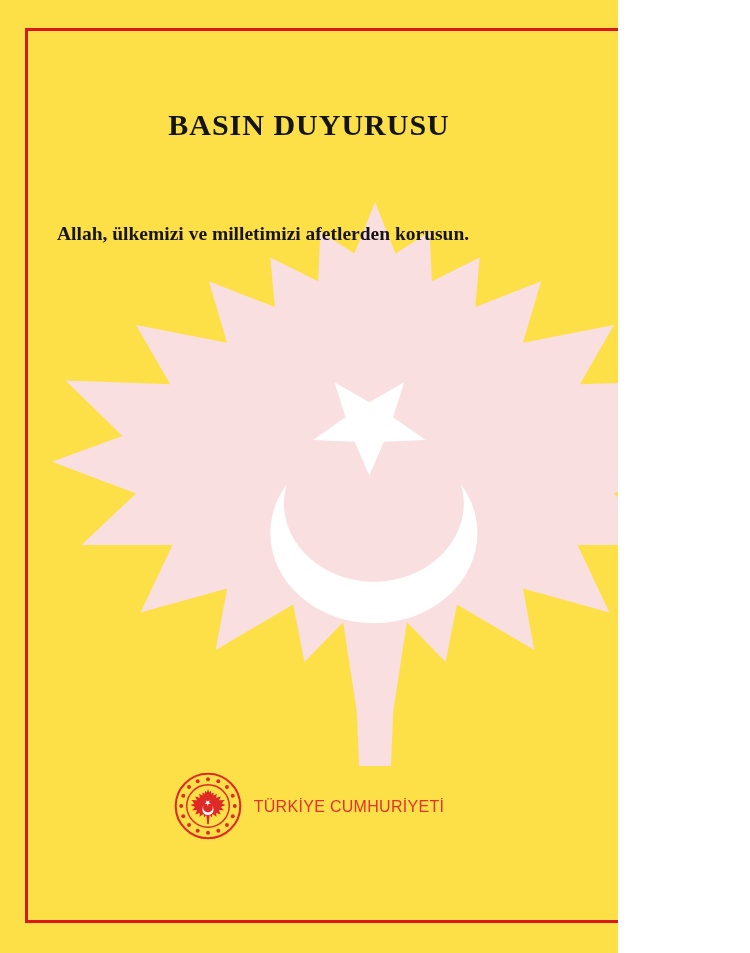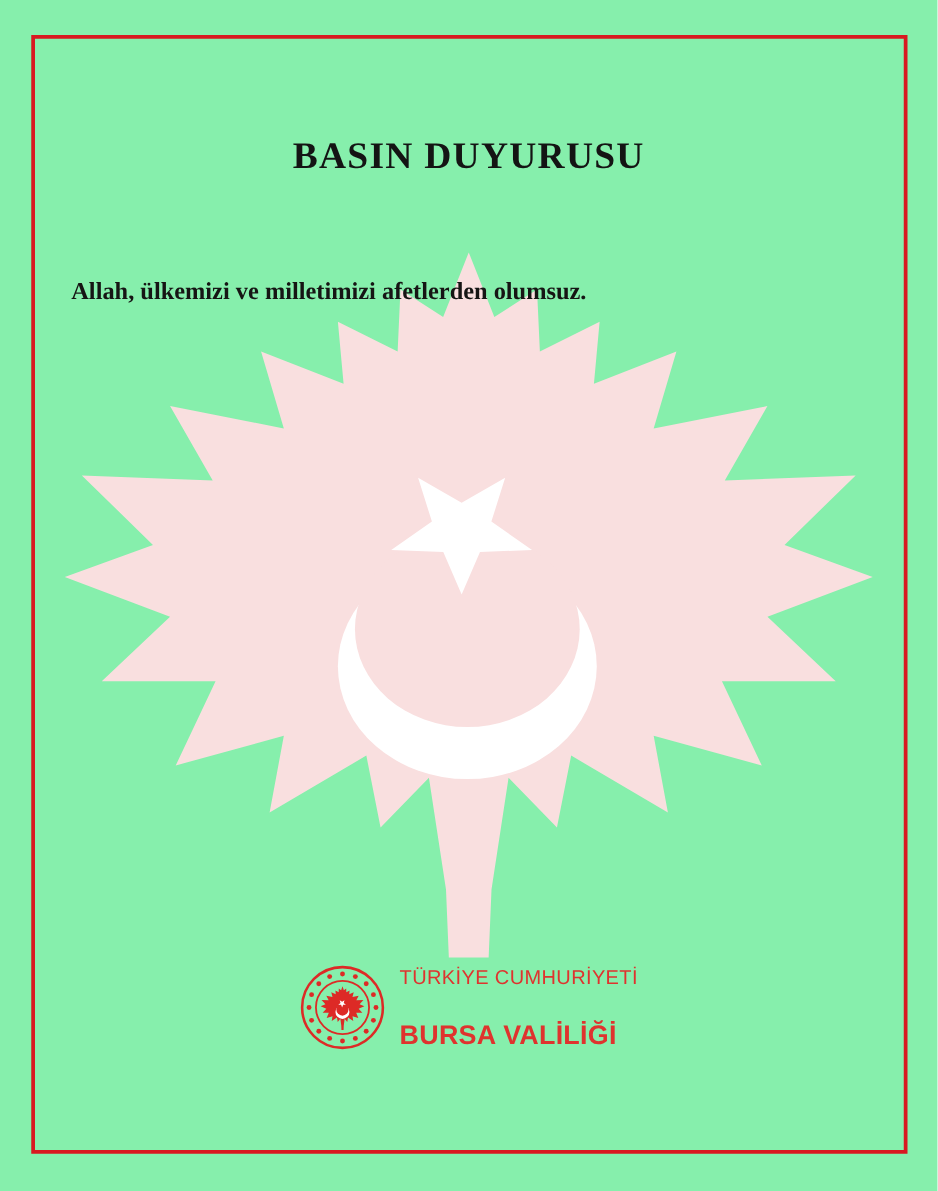--- a/index.html
+++ b/index.html
@@ -1,20 +1,20 @@
 <!DOCTYPE html>
 <html lang="tr"><head>
 <meta charset="utf-8">
 <title>Basın Duyurusu</title>
 <style>
   html,body { margin:0; padding:0; background:#ffffff; }
   .page {
     position:relative;
-    width:750px; height:953px;
-    background:#86efac;
+    width:618px; height:953px;
+    background:#fde047;
     overflow:hidden;
     font-family:"Liberation Serif", serif;
   }
   .frame {
     position:absolute;
     left:25px; top:28px;
     width:695px; height:889px;
     border:3px solid #d81920;
     pointer-events:none;
   }
@@ -98,21 +98,21 @@
 
   <div class="frame"></div>
 
   <svg class="watermark" viewBox="0 0 580 580" preserveAspectRatio="none">
     <use href="#leaf-sym"></use>
   </svg>
 
   <h1 class="doc-title">BASIN DUYURUSU</h1>
 
   <div class="content">
-    <p>Allah, ülkemizi ve milletimizi afetlerden olumsuz.</p>
+    <p>Allah, ülkemizi ve milletimizi afetlerden korusun.</p>
   </div>
 
   <div class="logo">
     <svg class="emblem" viewBox="0 0 80 80">
       <circle cx="40" cy="40" r="38" fill="none" stroke="currentColor" stroke-width="2.4"></circle>
       <circle cx="40" cy="40" r="25" fill="none" stroke="currentColor" stroke-width="1.7"></circle>
       <g fill="currentColor">
         <circle cx="71.5" cy="40" r="2.3"></circle>
           <circle cx="69.1" cy="52.1" r="2.3"></circle>
         <circle cx="62.3" cy="62.3" r="2.3"></circle>
@@ -127,17 +127,16 @@
           <circle cx="27.9" cy="10.9" r="2.3"></circle>
         <circle cx="40" cy="8.5" r="2.3"></circle>
           <circle cx="52.1" cy="10.9" r="2.3"></circle>
         <circle cx="62.3" cy="17.7" r="2.3"></circle>
           <circle cx="69.1" cy="27.9" r="2.3"></circle>
       </g>
       <use href="#leaf-sym" x="19" y="19.5" width="42" height="42"></use>
     </svg>
     <div class="logo-text">
       <span class="org-line1">TÜRKİYE CUMHURİYETİ</span>
-      <span class="org-line2">BURSA VALİLİĞİ</span>
     </div>
   </div>
 
 </div>
 
 </body></html>

